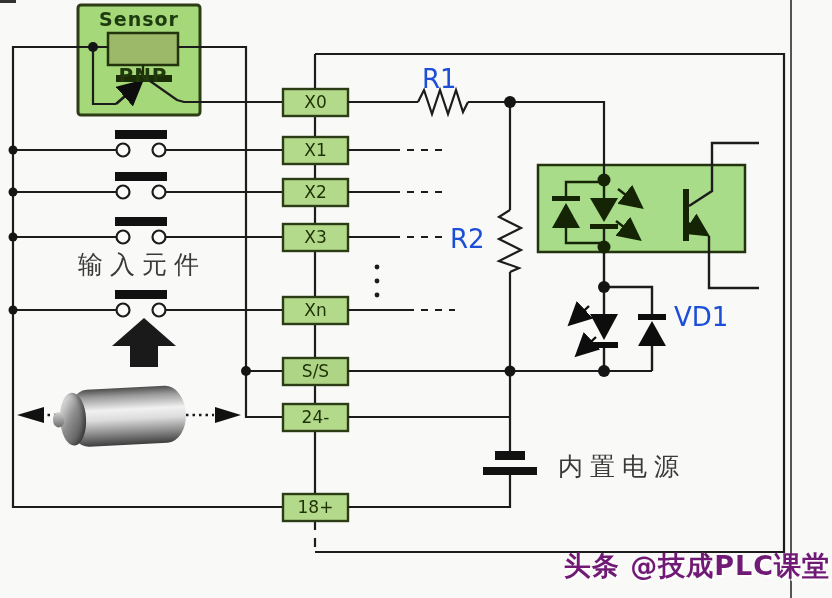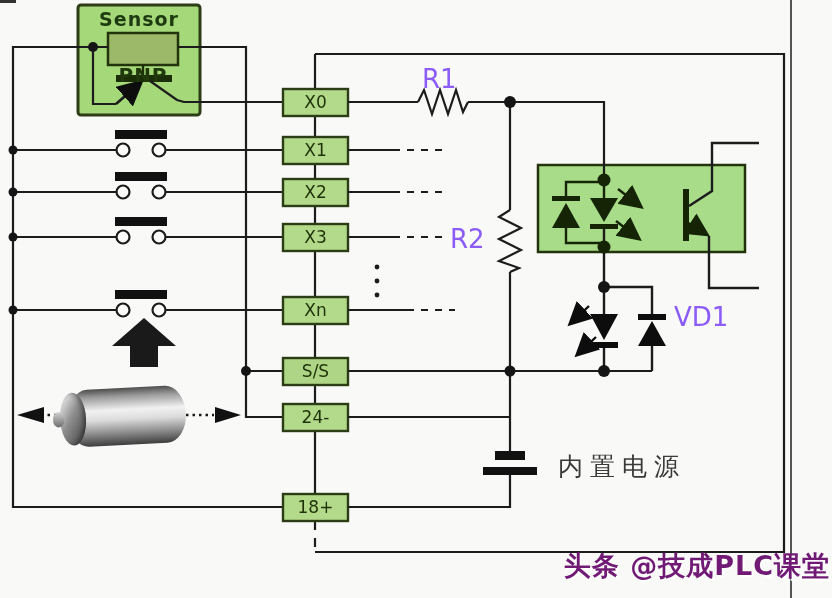--- a/index.html
+++ b/index.html
@@ -4,21 +4,21 @@
 <style>
   html,body{margin:0;padding:0;background:#e8e8e8;}
   #stage{position:relative;width:832px;height:598px;background:#f9f9f7;overflow:hidden;
          font-family:"DejaVu Sans","Liberation Sans",sans-serif;}
   svg{position:absolute;left:0;top:0;}
   .lbl{position:absolute;white-space:nowrap;color:#2b2b2b;}
   .term{position:absolute;left:283px;width:65px;height:27px;text-align:center;
         line-height:27px;font-size:17px;font-weight:400;color:#1e3206;}
   .cjk{font-family:"DejaVu Serif","Liberation Serif",serif;font-size:25px;
        letter-spacing:7px;color:#3a3a3a;font-weight:500;}
-  .comp{font-size:26px;color:#8b5cf6;}
+  .comp{font-size:26px;color:#1d4ed8;}
   #sensor-title{left:88px;top:8px;width:102px;text-align:center;font-size:19px;
                 font-weight:600;color:#1d3a10;letter-spacing:1px;}
   #pnp-label{left:108px;top:37px;width:70px;text-align:center;font-size:20px;
              font-weight:600;color:#20380c;letter-spacing:1px;margin-top:26px;}
   #watermark{left:500px;top:548px;width:330px;text-align:right;font-size:27px;
              font-weight:bold;color:#701a75;letter-spacing:1px;
              text-shadow:2px 2px 0 rgba(255,255,255,.95);}
   
   #battery{position:absolute;left:60px;top:388px;width:126px;height:57px;
            transform:rotate(-3deg);}
@@ -205,17 +205,18 @@
 <div class="term" style="top:224px">X3</div>
 <div class="term" style="top:297px">Xn</div>
 <div class="term" style="top:358px">S/S</div>
 <div class="term" style="top:404px">24-</div>
 <div class="term" style="top:494px">18+</div>
 
 <div class="lbl comp" style="left:422px;top:64px">R1</div>
 <div class="lbl comp" style="left:450px;top:224px">R2</div>
 <div class="lbl comp" style="left:674px;top:302px">VD1</div>
 
+<div class="lbl cjk" style="left:78px;top:248px">输入元件</div>
 <div class="lbl cjk" style="left:558px;top:450px">内置电源</div>
 
 <div class="lbl" id="watermark">头条 @技成PLC课堂</div>
 
 </div>
 
 </body></html>

